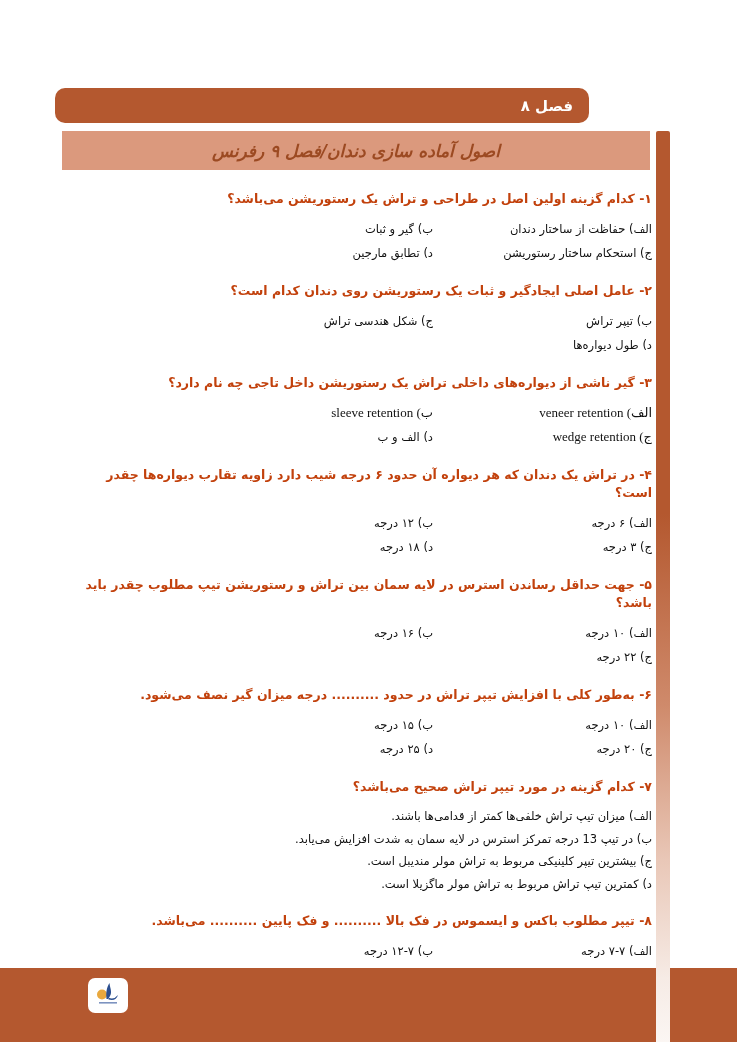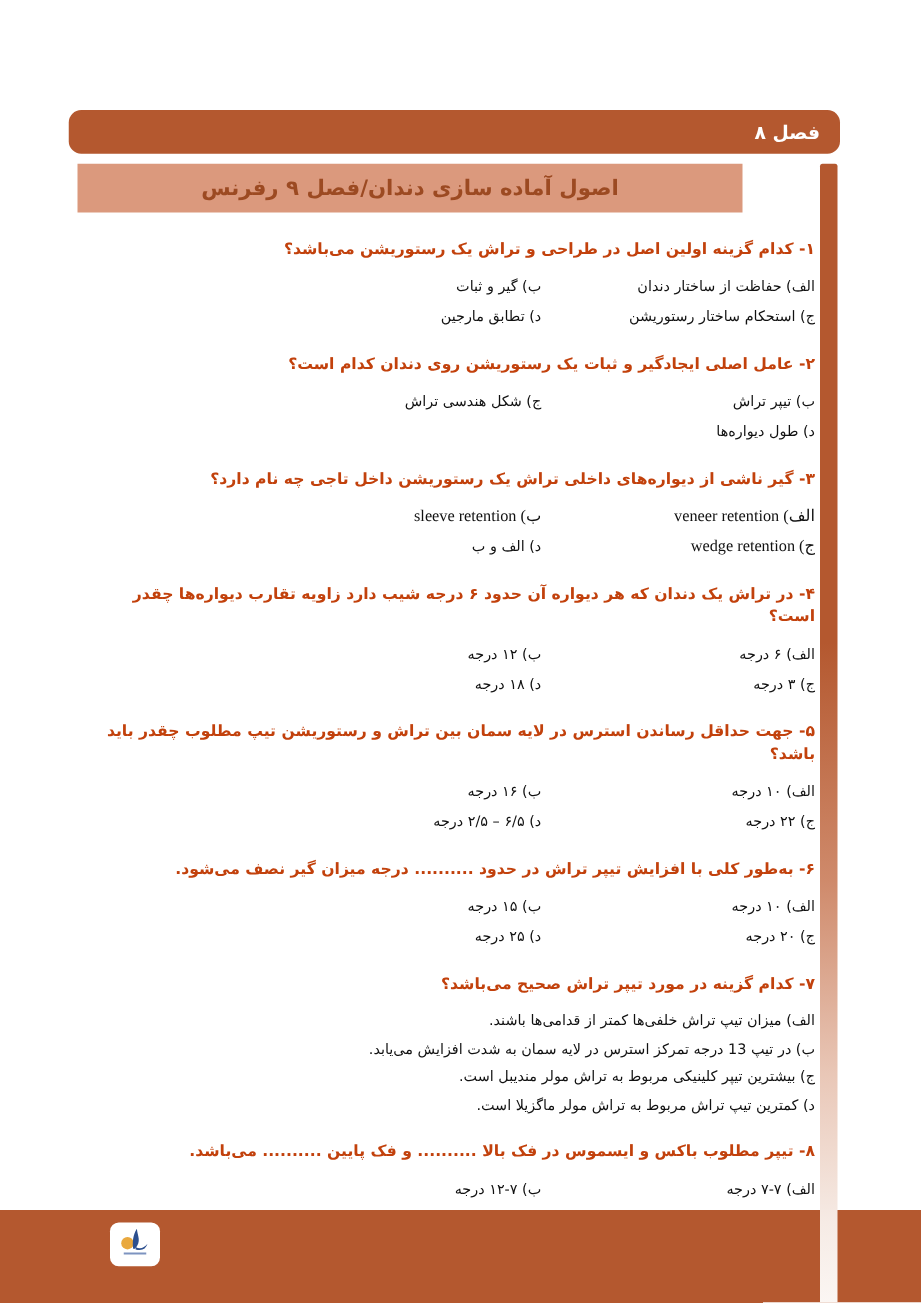--- a/index.html
+++ b/index.html
@@ -2,29 +2,29 @@
 <html lang="fa" dir="rtl"><head>
 <meta charset="utf-8">
 <style>
   html,body{margin:0;padding:0;}
   body{
     width:737px;height:1042px;position:relative;background:#ffffff;
     font-family:"DejaVu Sans",sans-serif;direction:rtl;overflow:hidden;
   }
   
   .chapter-banner{
-    position:absolute;top:88px;left:55px;width:617px;height:35px;
+    position:absolute;top:88px;left:55px;width:534px;height:35px;
     background:#b4582f;border-radius:10px;color:#ffffff;font-weight:bold;
     font-size:15px;display:flex;align-items:center;justify-content:flex-start;
     padding-right:16px;box-sizing:border-box;
   }
   .title-banner{
-    position:absolute;top:131px;left:62px;width:532px;height:39px;
+    position:absolute;top:131px;left:62px;width:588px;height:39px;
     background:#db997d;color:#9c4a22;font-weight:bold;font-size:17px;
-    display:flex;align-items:center;justify-content:center;
+    display:flex;align-items:center;justify-content:center;font-style:italic;
   }
   
   .side-strip{
     position:absolute;top:131px;right:67px;width:14px;height:911px;z-index:2;
     background:linear-gradient(180deg,#b4582f 0%,#b4582f 42%,#cf8a6b 63%,
                #e9c7b7 80%,#f6ebe5 93%,#fbf6f3 100%);
     border-radius:2px 2px 0 0;
   }
   .footer-band{
     position:absolute;left:0;bottom:0;width:737px;height:74px;background:#b4582f;
@@ -101,21 +101,20 @@
       <div class="opt">د) ۱۸ درجه</div>
     </div>
   </div>
 
   <div class="question">
     <div class="q-header">۵- جهت حداقل رساندن استرس در لایه سمان بین تراش و رستوریشن تیپ مطلوب چقدر باید باشد؟</div>
     <div class="opt-grid">
       <div class="opt">الف) ۱۰ درجه</div>
       <div class="opt">ب) ۱۶ درجه</div>
       <div class="opt">ج) ۲۲ درجه</div>
-      <div class="opt">د) ۶/۵ – ۲/۵ درجه</div>
     </div>
   </div>
 
   <div class="question">
     <div class="q-header">۶- به‌طور کلی با افزایش تیپر تراش در حدود .......... درجه میزان گیر نصف می‌شود.</div>
     <div class="opt-grid">
       <div class="opt">الف) ۱۰ درجه</div>
       <div class="opt">ب) ۱۵ درجه</div>
       <div class="opt">ج) ۲۰ درجه</div>
       <div class="opt">د) ۲۵ درجه</div>

